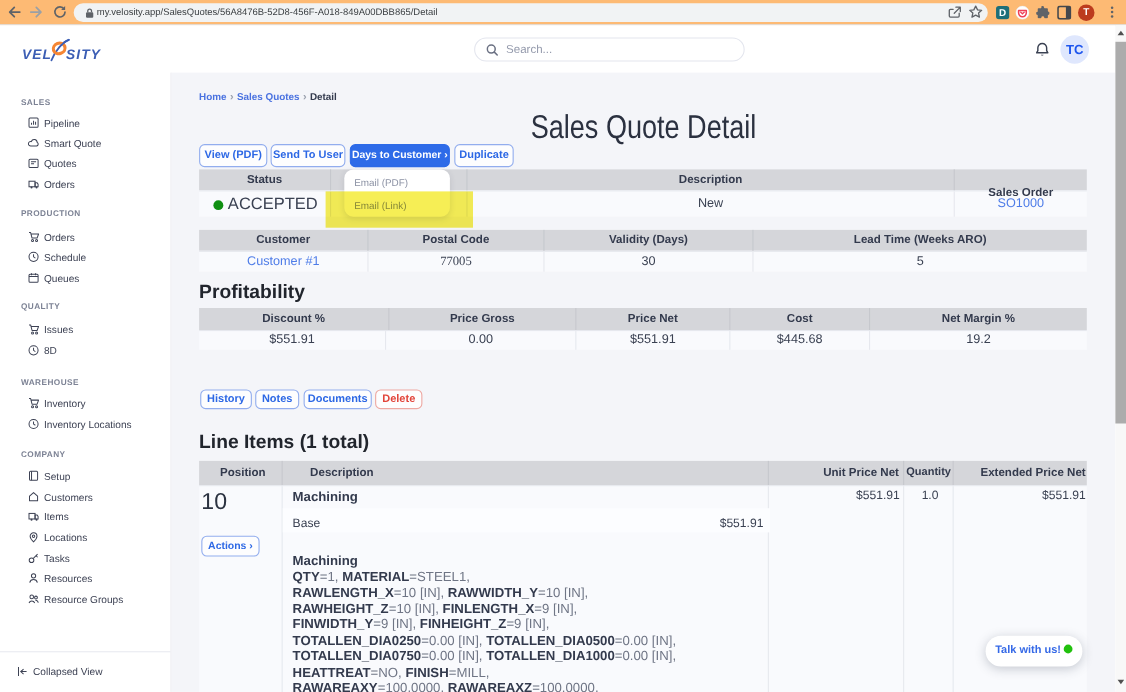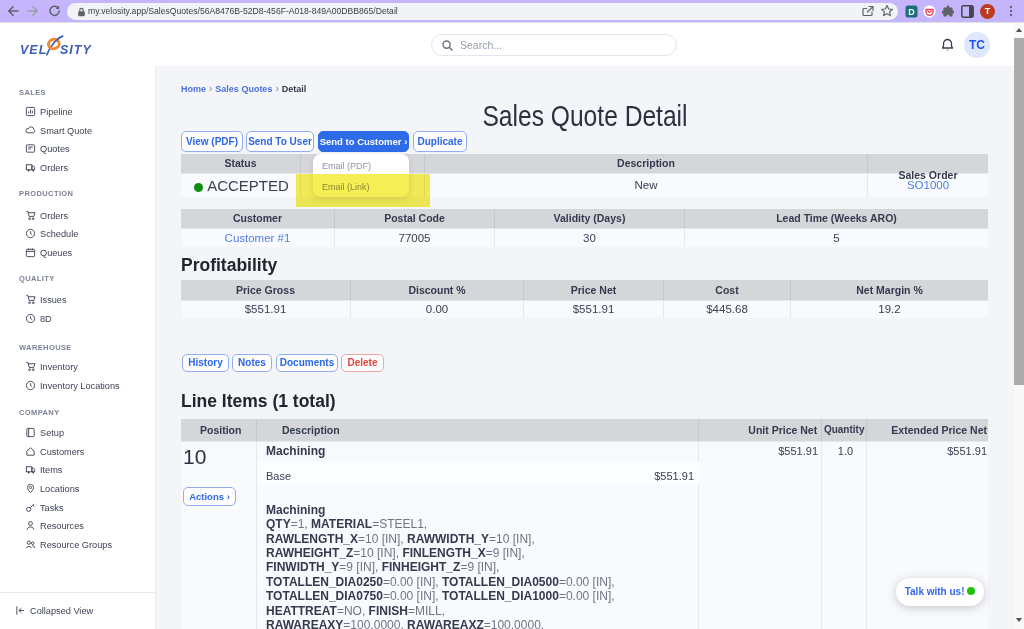--- a/index.html
+++ b/index.html
@@ -1,21 +1,21 @@
 <!DOCTYPE html>
 <html><head>
 <meta charset="utf-8">
 <style>
 * { margin:0; padding:0; box-sizing:border-box; }
 html,body { width:1024px; height:629px; overflow:hidden; font-family:"Liberation Sans", sans-serif; }
 body { position:relative; background:#fff; }
 .abs { position:absolute; }
 
 
-#chrome { position:absolute; left:0; top:0; width:1024px; height:23px; background:#c4b5fd; border-bottom:1px solid #dfe1e5; }
+#chrome { position:absolute; left:0; top:0; width:1024px; height:23px; background:#fdba74; border-bottom:1px solid #dfe1e5; }
 #urlbar { position:absolute; left:67px; top:3px; width:831px; height:17px; background:#f1f3f4; border-radius:9px; }
 #urltext { position:absolute; left:88px; top:3px; height:17px; line-height:17px; font-size:8.6px; color:#3c4043; letter-spacing:0; }
 
 
 #appheader { position:absolute; left:0; top:23px; width:1014px; height:43px; background:#ffffff; }
 #searchbar { position:absolute; left:431px; top:11px; width:246px; height:22px; background:#fff; border:1px solid #e4e6ee; border-radius:11px; }
 #searchtext { position:absolute; left:28px; top:0; height:20px; line-height:20px; font-size:10.5px; color:#949aac; }
 
 
 #sidebar { position:absolute; left:0; top:66px; width:156px; height:563px; background:#ffffff; border-right:1px solid #e9eaf0; }
@@ -232,21 +232,21 @@
         </svg>Collapsed View</div>
   </div>
 </div>
 
 <div id="content">
   <div class="bc abs" style="left:25px;top:17px;"><a>Home</a><span class="sep">›</span><a>Sales Quotes</a><span class="sep">›</span><span class="cur">Detail</span></div>
   <div id="title">Sales Quote Detail</div>
 
   <div class="btn" style="left:25px;top:65px;width:62px;">View (PDF)</div>
   <div class="btn" style="left:90px;top:65px;width:68px;">Send To User</div>
-  <div class="btn solid" style="left:162px;top:65px;width:91px;font-size:9.5px;">Send to Customer ›</div>
+  <div class="btn solid" style="left:162px;top:65px;width:91px;font-size:9.5px;">Days to Customer ›</div>
   <div class="btn" style="left:257px;top:65px;width:54px;">Duplicate</div>
 
   <div class="tbl" style="top:88px;">
     <div class="hrow" style="height:19px;line-height:19px;">
       <div class="hcell" style="width:120px;">Status</div>
       <div class="hcell" style="width:124px;"></div>
       <div class="hcell" style="width:443px;">Description</div>
       <div class="hcell" style="width:120px;margin-top:12px;">Sales Order</div>
     </div>
     <div class="drow" style="height:24px;line-height:23px;">
@@ -259,32 +259,32 @@
 
   <div class="tbl" style="top:143px;">
     <div class="hrow" style="height:19px;line-height:19px;">
       <div class="hcell" style="width:154px;">Customer</div>
       <div class="hcell" style="width:160px;">Postal Code</div>
       <div class="hcell" style="width:190px;">Validity (Days)</div>
       <div class="hcell" style="width:303px;">Lead Time (Weeks ARO)</div>
     </div>
     <div class="drow" style="height:19px;line-height:18px;align-items:center;">
       <div class="dcell blue" style="width:154px;">Customer #1</div>
-      <div class="dcell" style="width:160px;">77005</div>
+      <div class="dcell" style="width:160px;font-family:Liberation Serif, serif;">77005</div>
       <div class="dcell" style="width:190px;">30</div>
       <div class="dcell" style="width:303px;">5</div>
     </div>
   </div>
 
   <div class="h2" style="top:189px;">Profitability</div>
 
   <div class="tbl" style="top:214px;">
     <div class="hrow" style="height:20px;line-height:20px;">
+      <div class="hcell" style="width:173px;">Discount %</div>
       <div class="hcell" style="width:170px;">Price Gross</div>
-      <div class="hcell" style="width:173px;">Discount %</div>
       <div class="hcell" style="width:140px;">Price Net</div>
       <div class="hcell" style="width:127px;">Cost</div>
       <div class="hcell" style="width:197px;">Net Margin %</div>
     </div>
     <div class="drow" style="height:18px;line-height:17px;">
       <div class="dcell" style="width:170px;">$551.91</div>
       <div class="dcell" style="width:173px;">0.00</div>
       <div class="dcell" style="width:140px;">$551.91</div>
       <div class="dcell" style="width:127px;">$445.68</div>
       <div class="dcell" style="width:197px;">19.2</div>

